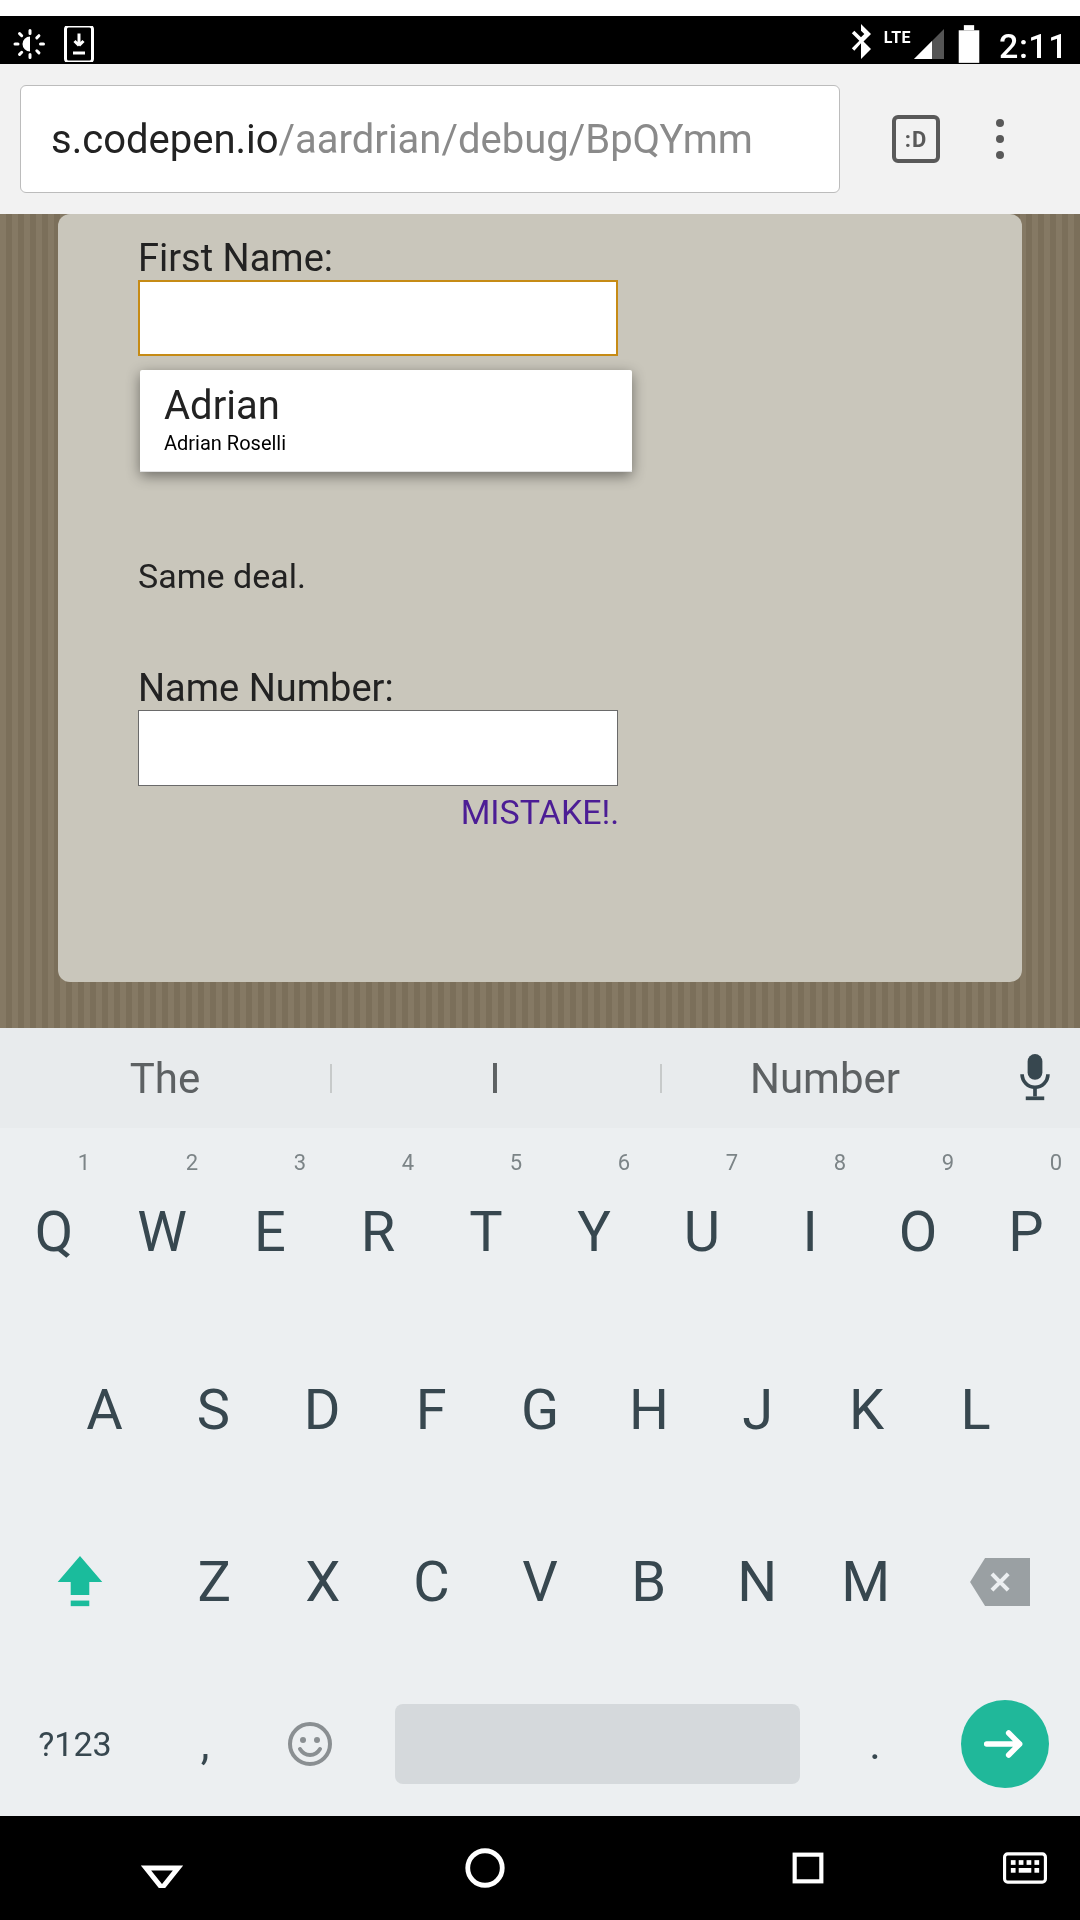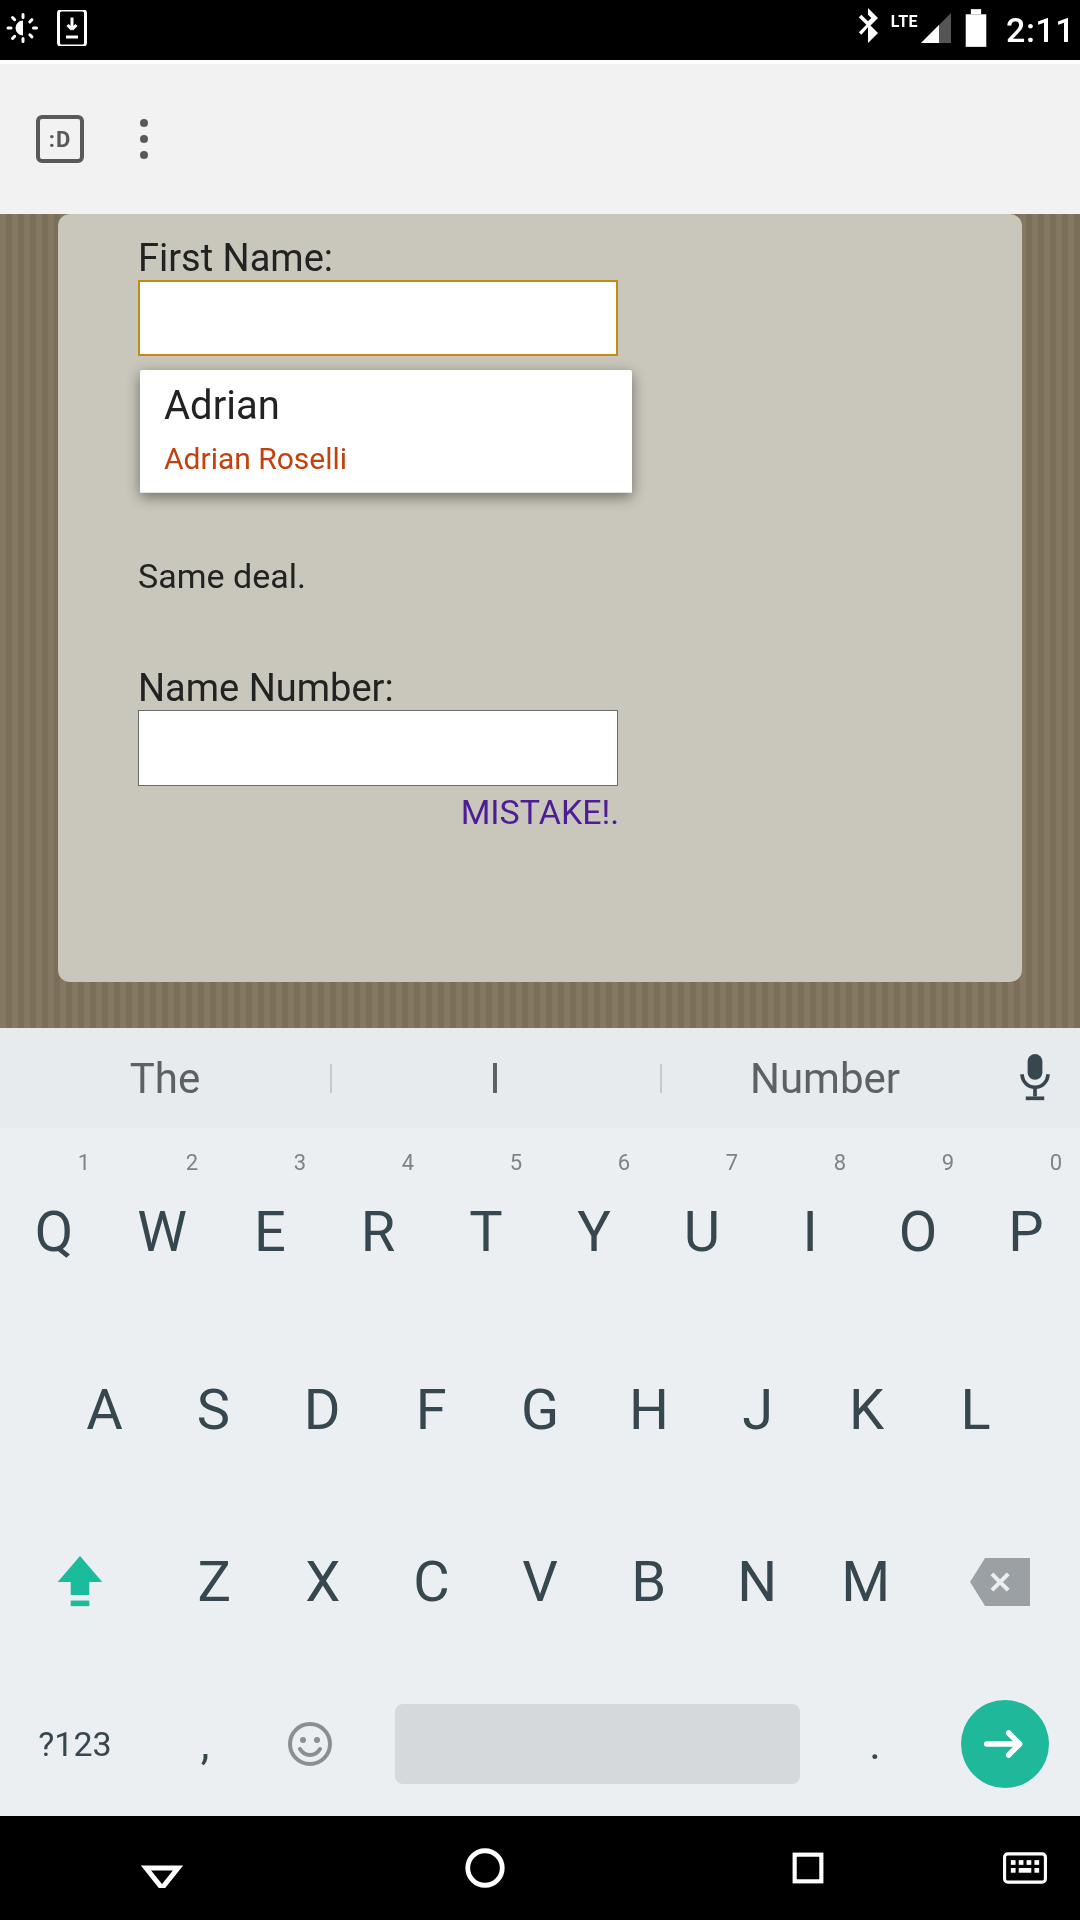--- a/index.html
+++ b/index.html
@@ -1,19 +1,19 @@
 <!DOCTYPE html>
 <html><head>
 <meta charset="utf-8">
 <style>
   * { box-sizing: border-box; margin: 0; padding: 0; -webkit-font-smoothing: antialiased; }
   html, body { width: 1080px; height: 1920px; overflow: hidden; font-family: Roboto, "Helvetica Neue", Arial, sans-serif; }
 
   
-  .status-bar { position: absolute; top: 0; left: 0; right: 0; height: 60px; background: #000; color: #fff; display: flex; align-items: center; padding: 0 5px; }
+  .status-bar { position: absolute; top: 16px; left: 0; right: 0; height: 60px; background: #000; color: #fff; display: flex; align-items: center; padding: 0 12px; }
   .status-left { display: flex; align-items: center; gap: 16px; }
   .status-right { margin-left: auto; display: flex; align-items: center; gap: 10px; }
   .status-clock { font-size: 34px; font-weight: 500; letter-spacing: 0.5px; margin-left: 8px; }
   .lte-label { font-size: 16px; font-weight: 700; letter-spacing: 0.5px; margin-bottom: 18px; }
 
   
   .chrome-toolbar { position: absolute; top: 64px; left: 0; right: 0; height: 150px; background: #f2f2f2; display: flex; align-items: center; padding: 0 20px; gap: 36px; }
   .url-field { flex: 0 0 820px; height: 108px; background: #fff; border: 1px solid #bcbcbc; border-radius: 6px; display: flex; align-items: center; padding: 0 30px; font-size: 40px; color: #222; overflow: hidden; white-space: nowrap; }
   .url-grey { color: #8a8a8a; }
   .tabs-icon { width: 48px; height: 48px; border: 4px solid #595959; border-radius: 6px; display:flex; align-items:center; justify-content:center; font-size:22px; font-weight:700; color:#595959; letter-spacing:1px; margin-left: 16px; }
@@ -30,21 +30,21 @@
   .error-text { font-size: 34px; color: #4c1d95; margin-top: 6px; text-align: center; }
 
   .group1 { margin-top: 4px; }
   .gap { height: 70px; }
 
   
   .autofill-popup { position: absolute; top: 156px; left: 82px; width: 492px; background:#fff; border-radius: 2px; box-shadow: 0 4px 14px rgba(0,0,0,0.45); }
   .autofill-item { padding: 12px 24px 16px; }
   .autofill-divider { height:1px; background:#e3e3e3; }
   .autofill-primary { font-size: 40px; color:#222; }
-  .autofill-secondary { font-size: 30px; color:#c2410c; margin-top: 12px; }
+  .autofill-secondary { font-size: 20px; color:#000000; margin-top: 2px; }
 
   
   .keyboard { position:absolute; left:0; right:0; bottom:104px; height:788px; background:#e8ebed; }
   .suggestion-bar { height:100px; display:flex; align-items:center; }
   .sugg { flex:1; text-align:center; font-size:42px; color:#5d6163; position:relative; }
   .sugg + .sugg::before { content:""; position:absolute; left:0; top:10px; bottom:10px; width:2px; background:#c7caca; }
   .mic-slot { width:90px; display:flex; align-items:center; justify-content:center; }
 
   .kb-rows { height: 688px; background:#eceff1; padding-top: 12px; }
   .kb-row { display:flex; }
@@ -107,20 +107,24 @@
       <svg width="24" height="38" viewBox="0 0 14 22">
           <rect x="4" y="0" width="6" height="3" fill="#fff"></rect>
           <rect x="1" y="3" width="12" height="19" fill="#fff"></rect>
         </svg>
     </span>
     <span class="status-clock">2:11</span>
   </div>
 </div>
 
 <div class="chrome-toolbar">
+  <div class="url-field">
+    <span>s.codepen.io</span>
+      <span class="url-grey">/aardrian/debug/BpQYmm</span>
+  </div>
   <div class="tabs-icon">
       <span>:D</span>
     </div>
   <div class="overflow-dots">
       <span></span>
       <span></span>
       <span></span>
     </div>
 </div>
 

